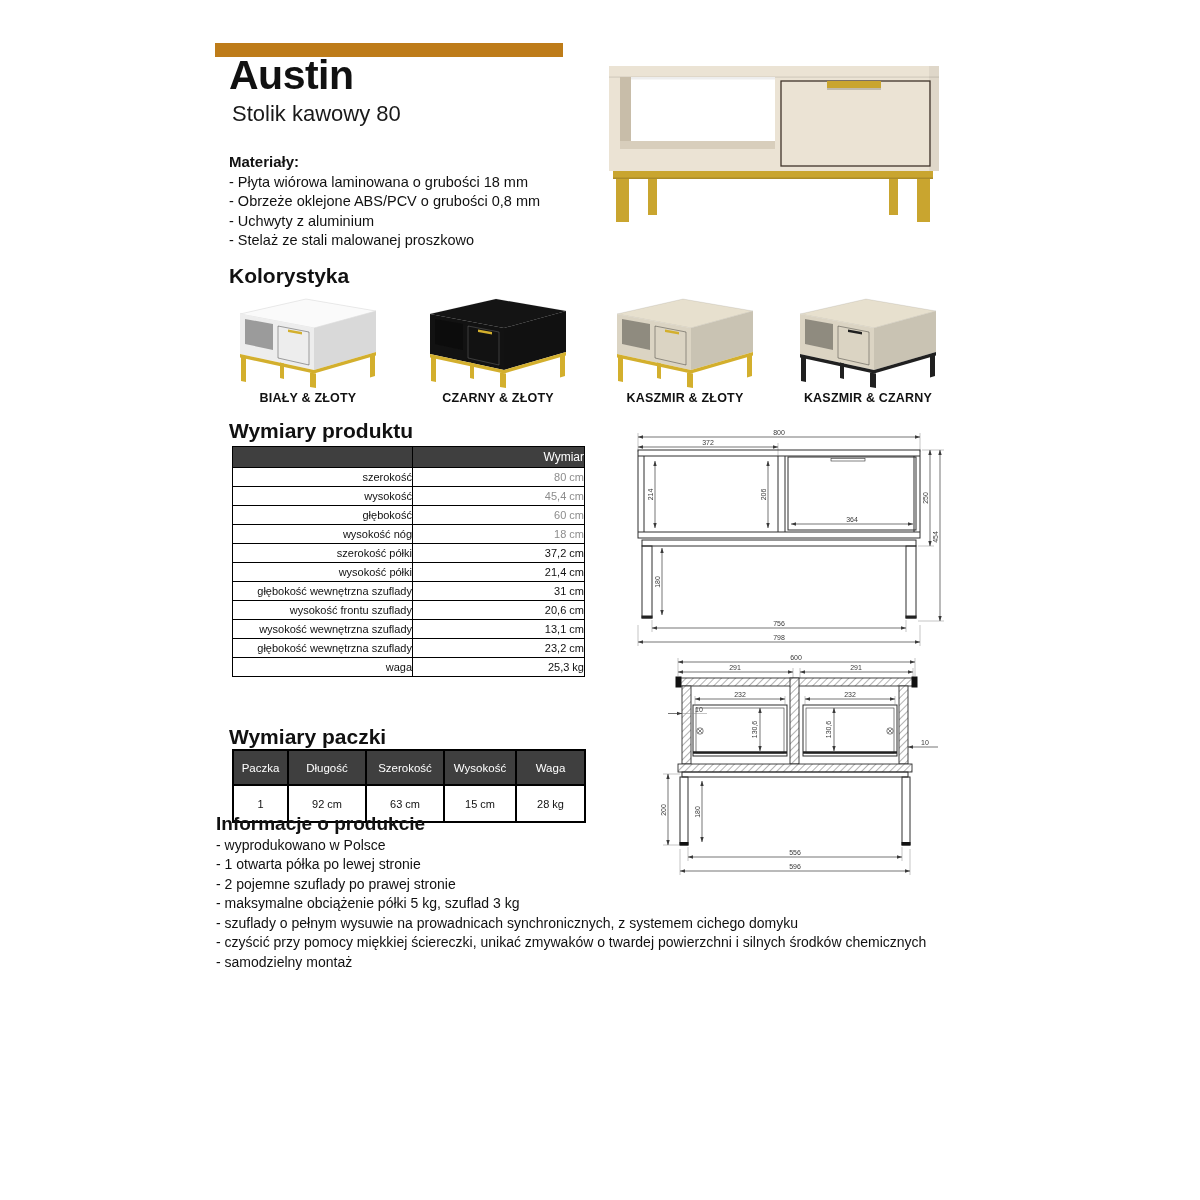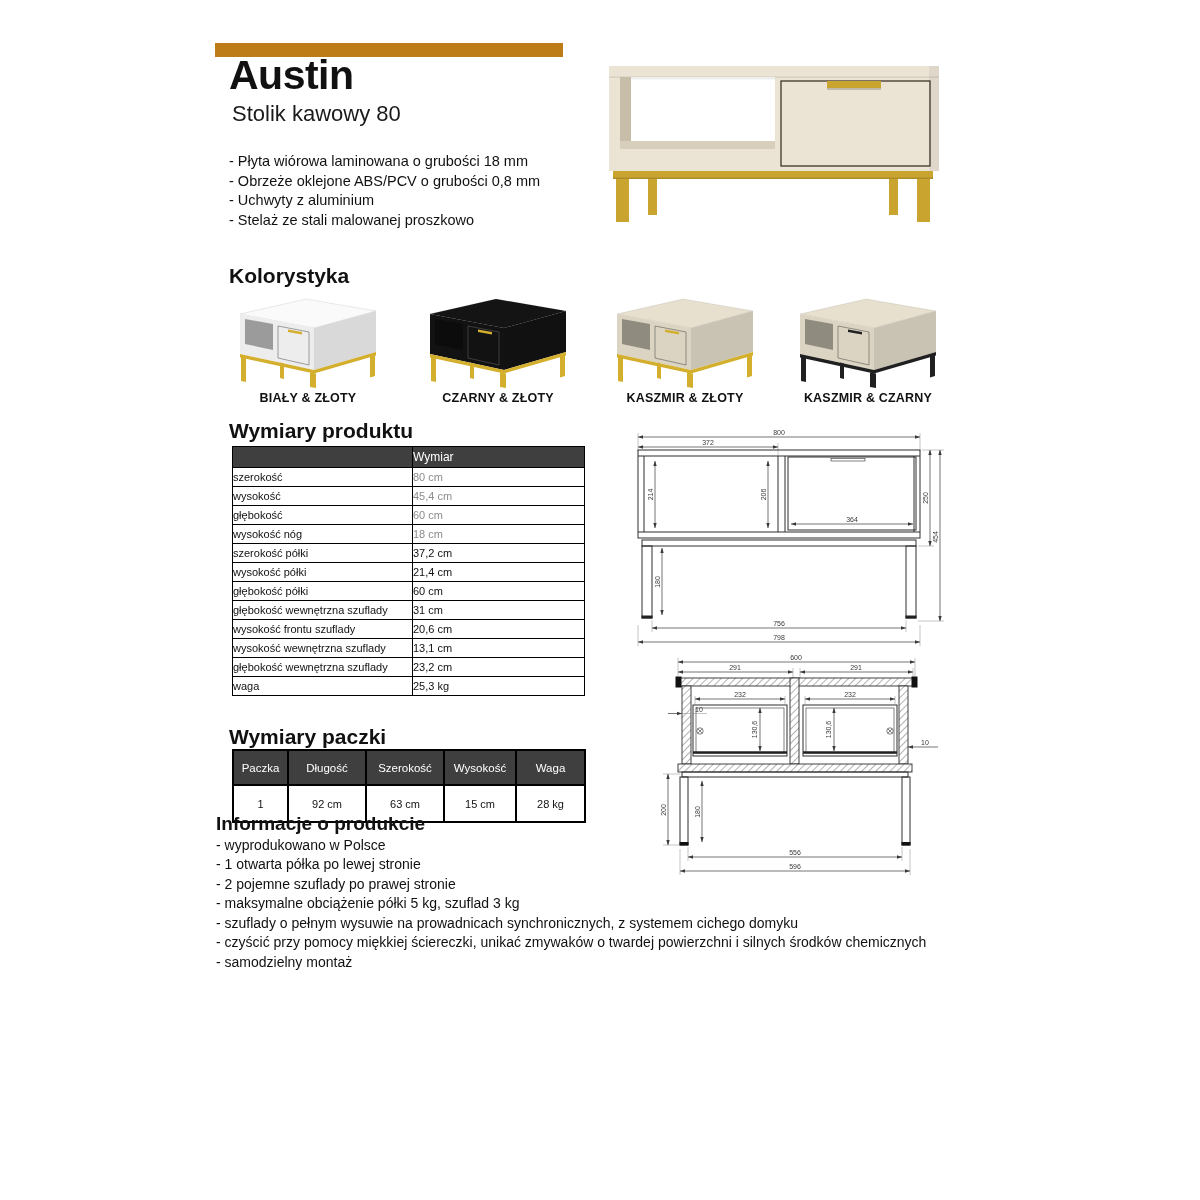--- a/index.html
+++ b/index.html
@@ -21,21 +21,21 @@
   .h-dims{left:229px;top:419px;}
   .h-pack{left:229px;top:725px;}
 
   .variant{position:absolute;top:288px;width:160px;text-align:center;}
   .variant svg{width:160px;height:100px;display:block;}
   .variant .vlabel{margin-top:3px;font-size:12.5px;font-weight:bold;letter-spacing:0.2px;}
   .v0{left:228px;} .v1{left:418px;} .v2{left:605px;} .v3{left:788px;}
 
   table{border-collapse:collapse;table-layout:fixed;}
   .dims-table{position:absolute;left:232px;top:446px;width:352px;font-size:11px;}
-  .dims-table th,.dims-table td{border:1.5px solid #000;text-align:left;vertical-align:middle;padding:0;height:18px;}
+  .dims-table th,.dims-table td{border:1.5px solid #000;text-align:right;vertical-align:middle;padding:0;height:18px;}
   .dims-table th{background:#3F3F3F;color:#fff;font-weight:normal;font-size:12px;height:20px;}
   .dims-table td.muted{color:#8C8C8C;}
 
   .pack-table{position:absolute;left:232px;top:749px;width:352px;font-size:11px;}
   .pack-table th,.pack-table td{border:2px solid #000;text-align:center;vertical-align:middle;padding:6px;}
   .pack-table th{background:#3F3F3F;color:#fff;font-weight:normal;font-size:11.5px;height:21px;}
   .pack-table td{height:23px;}
 
   .drawing1{position:absolute;left:635px;top:425px;width:325px;height:228px;}
   .drawing2{position:absolute;left:655px;top:652px;width:285px;height:232px;}
@@ -75,20 +75,21 @@
     <rect x="224" y="28" width="54" height="2" fill="rgba(0,0,0,0.18)"></rect>
     <rect x="10" y="111" width="320" height="8" fill="#C9A52F"></rect>
     <rect x="10" y="117.5" width="320" height="1.5" fill="rgba(0,0,0,0.15)"></rect>
     <rect x="13" y="119" width="13" height="43" fill="#C9A52F"></rect>
     <rect x="45" y="119" width="9" height="36" fill="#C9A52F"></rect>
     <rect x="286" y="119" width="9" height="36" fill="#C9A52F"></rect>
     <rect x="314" y="119" width="13" height="43" fill="#C9A52F"></rect>
   </svg>
 
   <div class="materials">
+    <div class="sec-h">Materiały:</div>
     <div>- Płyta wiórowa laminowana o grubości 18 mm</div>
     <div>- Obrzeże oklejone ABS/PCV o grubości 0,8 mm</div>
     <div>- Uchwyty z aluminium</div>
     <div>- Stelaż ze stali malowanej proszkowo</div>
   </div>
 
   <div class="sec-heading h-colors">Kolorystyka</div>
 
   <div class="variant v1">
     <svg viewBox="0 0 160 100">
@@ -204,24 +205,20 @@
         </tr>
     <tr>
           <td>szerokość półki</td>
           <td>37,2 cm</td>
         </tr>
     <tr>
           <td>wysokość półki</td>
           <td>21,4 cm</td>
         </tr>
     <tr>
-          <td>głębokość półki</td>
-          <td>60 cm</td>
-        </tr>
-    <tr>
           <td>głębokość wewnętrzna szuflady</td>
           <td>31 cm</td>
         </tr>
     <tr>
           <td>wysokość frontu szuflady</td>
           <td>20,6 cm</td>
         </tr>
     <tr>
           <td>wysokość wewnętrzna szuflady</td>
           <td>13,1 cm</td>

